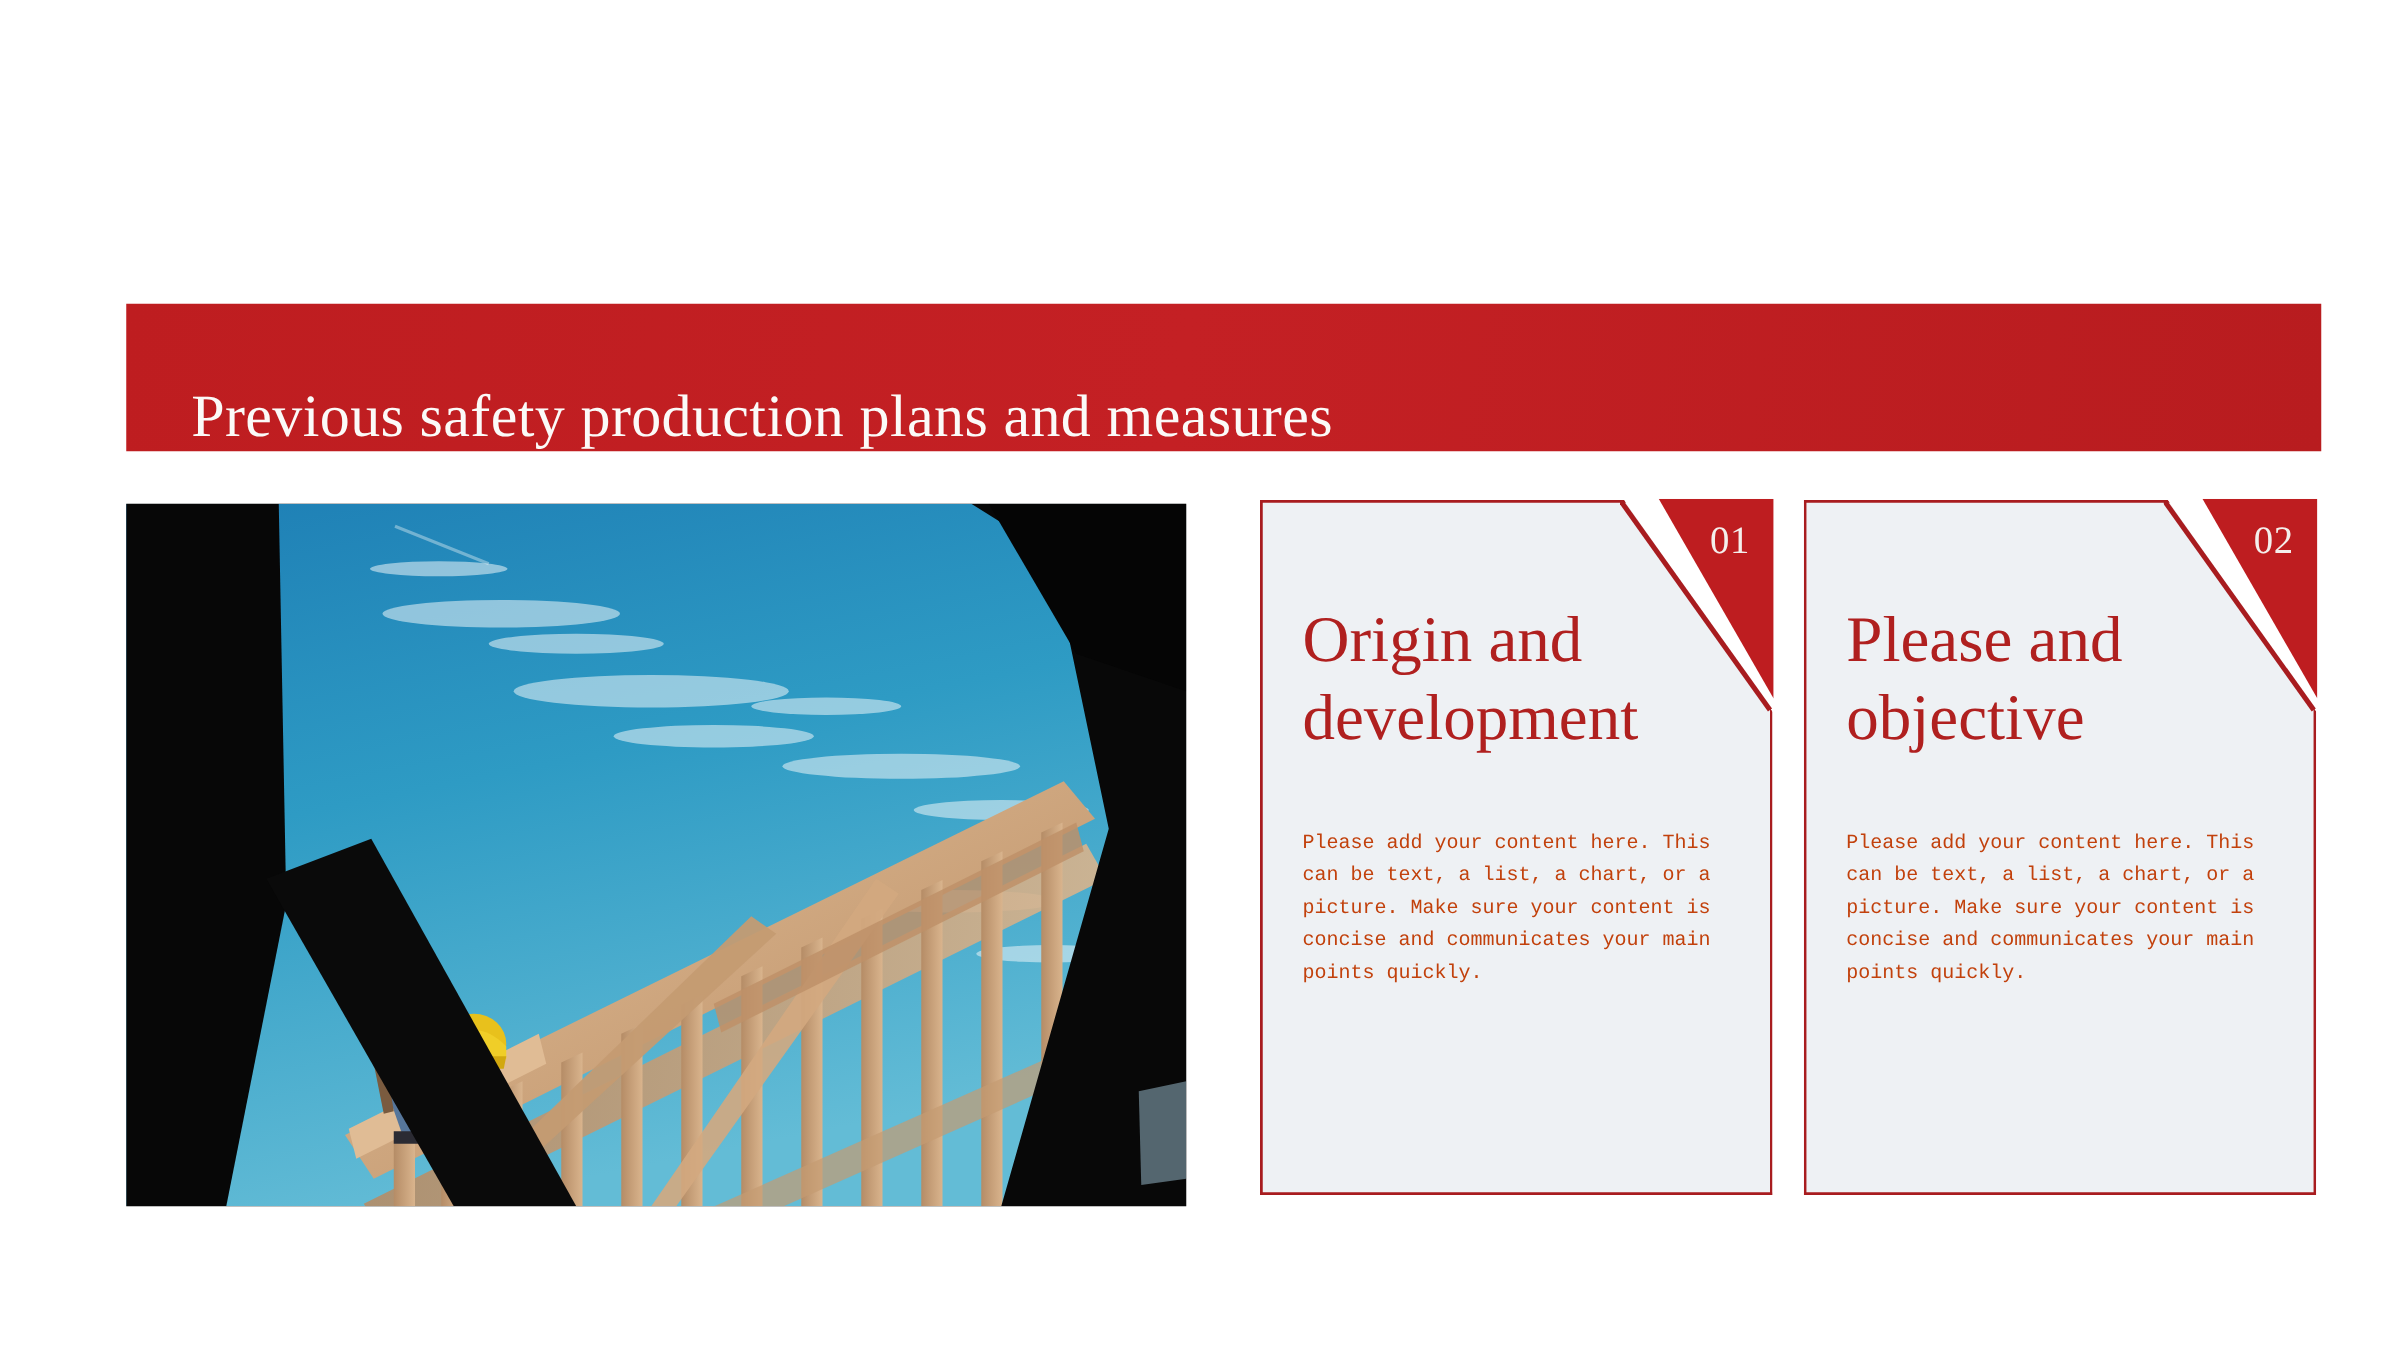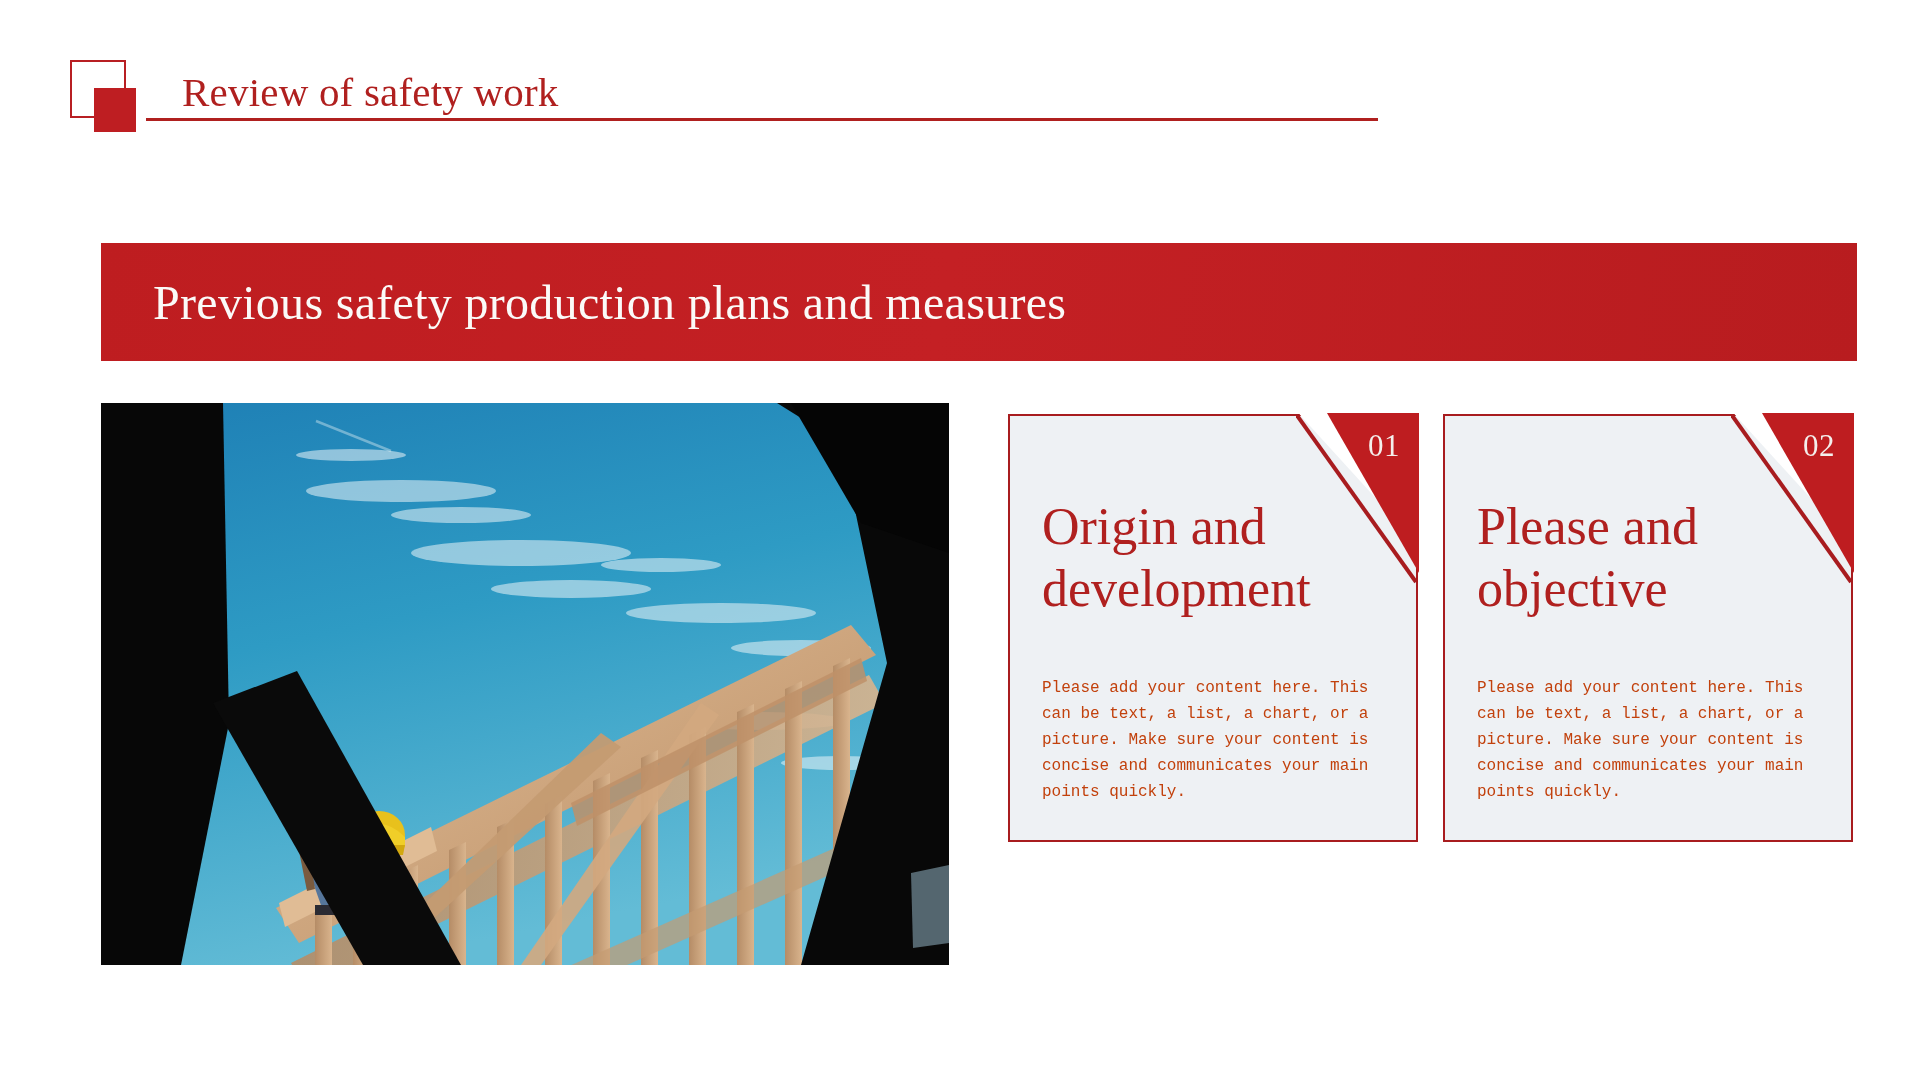--- a/index.html
+++ b/index.html
@@ -62,21 +62,21 @@
     background:#B0201F;
   }
 
   
   .banner {
     position:absolute;
     left:101px; top:243px;
     width:1756px; height:118px;
     background:linear-gradient(100deg, #BE1D20 0%, #C42024 48%, #B81C1F 100%);
     display:flex;
-    align-items:center;
+    align-items:flex-end;
   }
   .banner-text {
     font-family:"Liberation Serif", serif;
     font-size:48px;
     font-weight:400;
     color:#FBFAF8;
     letter-spacing:0.3px;
     margin-left:52px;
     white-space:nowrap;
   }
@@ -94,21 +94,21 @@
   
   .cards {
     position:absolute;
     left:1008px; top:400px;
     width:850px; height:550px;
   }
 
   .card {
     position:absolute;
     top:0;
-    width:410px; height:428px;margin-top:14px;
+    width:410px; height:556px;
   }
   .card-1 { left:0; }
   .card-2 { left:435px; }
 
   
   .card-body {
     position:absolute;
     inset:0;
     background:#EEF1F4;
     border:2px solid #A81C1F;
@@ -172,28 +172,20 @@
     font-size:16px;
     line-height:1.62;
     color:#c2410c;
   }
 </style>
 </head>
 <body>
 
 <div class="slide">
 
-  <div class="header">
-    <div class="logo-mark">
-      <div class="logo-outline"></div>
-      <div class="logo-fill"></div>
-    </div>
-    <div class="header-title">Review of safety work</div>
-    <div class="header-rule"></div>
-  </div>
 
   <div class="banner">
     <div class="banner-text">Previous safety production plans and measures</div>
   </div>
 
   <div class="photo">
     <svg viewBox="0 0 848 562" preserveAspectRatio="none">
       <defs>
         <linearGradient id="sky" x1="0" y1="0" x2="0.3" y2="1">
           <stop offset="0%" stop-color="#1E7FB5"></stop>

